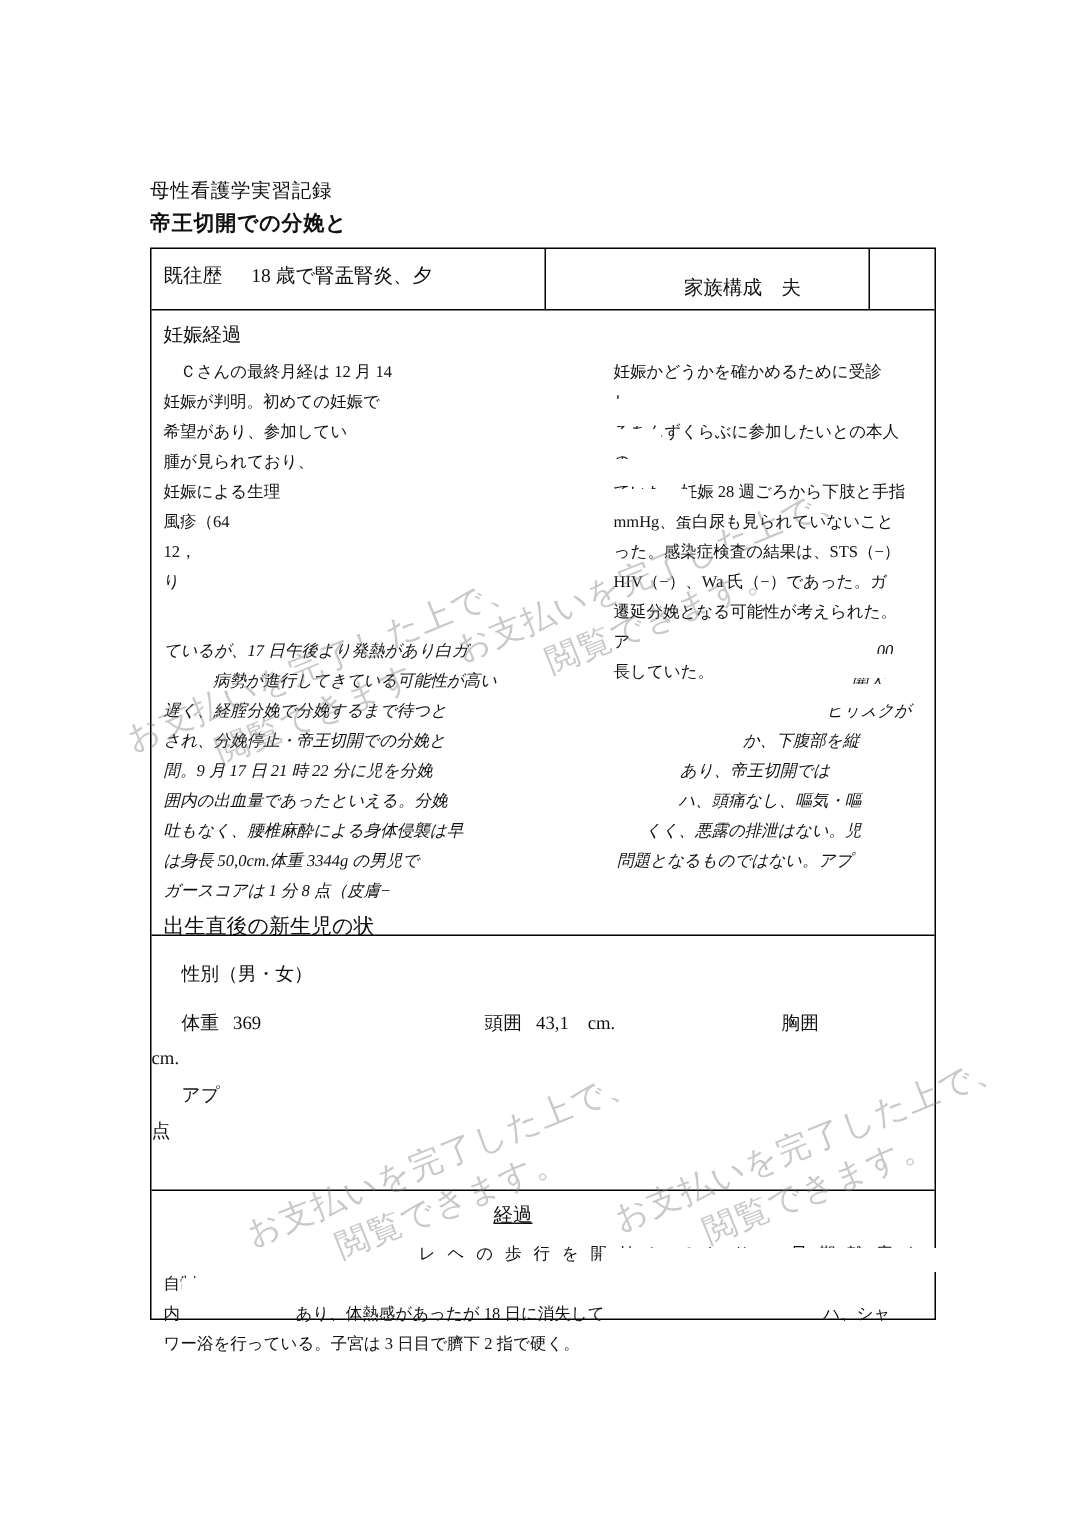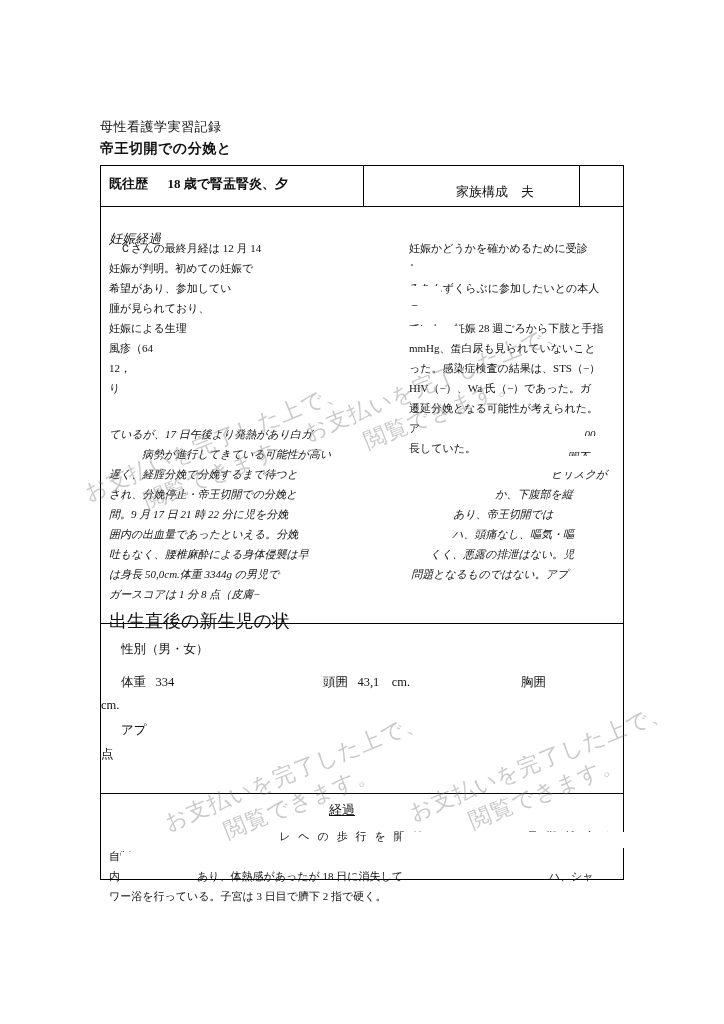--- a/index.html
+++ b/index.html
@@ -62,21 +62,20 @@
   .cell-text {
     position: absolute;
     font-size: 12.5px;
     line-height: 1.5;
     white-space: pre;
   }
   .row-hist-left {
     left: 8px;
     top: 8px;
     font-size: 13px;
-    font-weight: bold;
   }
   .row-hist-right {
     left: 355px;
     top: 16px;
     font-size: 13px;
   }
   .sec-head {
     font-size: 13px;
     font-weight: normal;
   }
@@ -99,21 +98,21 @@
   .col {
     display: inline-block;
     vertical-align: top;
     white-space: pre-wrap;
   }
   .col.left { width: 300px; }
   .col.right { width: 200px; }
   .newborn-head {
     position: absolute;
     left: 8px;
-    font-size: 18px;
+    font-size: 14px;
   }
   .field-line {
     position: absolute;
     font-size: 12.5px;
     white-space: pre;
   }
   
   .wm {
     position: absolute;
     color: rgba(120,120,120,0.40);
@@ -143,21 +142,21 @@
     <div class="hline" style="top:40px;"></div>
     <div class="hline" style="top:457px;"></div>
     <div class="hline" style="top:627px;"></div>
 
     <div class="vline" style="left:262px; height:40px;"></div>
     <div class="vline" style="left:478px; height:40px;"></div>
 
     <div class="cell-text row-hist-left"><span>既往歴</span>&nbsp;&nbsp;&nbsp;&nbsp;&nbsp;&nbsp;<span>18 歳で腎盂腎炎、夕</span></div>
     <div class="cell-text row-hist-right"><span>家族構成</span>&nbsp;&nbsp;&nbsp;&nbsp;<span>夫</span></div>
 
-    <div class="sec-head" style="position:absolute; left:8px; top:64px;font-style:italic;">妊娠経過</div>
+    <div class="sec-head" style="position:absolute; left:8px; top:48px;">妊娠経過</div>
 
     <div class="two-col" style="top:72px;"><span class="col left">　Ｃさんの最終月経は 12 月 14
 妊娠が判明。初めての妊娠で
 希望があり、参加してい
 腫が見られており、
 妊娠による生理
 風疹（64
 12，
 り</span><span class="col right">妊娠かどうかを確かめるために受診し、
 るあんずくらぶに参加したいとの本人の
@@ -175,21 +174,21 @@
 間。9 月 17 日 21 時 22 分に児を分娩　　　　　　　　　　　　　　　あり、帝王切開では
 囲内の出血量であったといえる。分娩　　　　　　　　　　　　　　ハ、頭痛なし、嘔気・嘔
 吐もなく、腰椎麻酔による身体侵襲は早　　　　　　　　　　　くく、悪露の排泄はない。児
 は身長 50,0cm.体重 3344g の男児で　　　　　　　　　　　　問題となるものではない。アプ
 ガースコアは 1 分 8 点（皮膚−</div>
 
     <div class="newborn-head" style="top:443px;">出生直後の新生児の状</div>
 
     <div class="field-line" style="left:20px; top:475px;">性別（男・女）</div>
 
-    <div class="field-line" style="left:20px; top:508px;"><span>体重</span>&nbsp;&nbsp;&nbsp;<span>334</span></div>
+    <div class="field-line" style="left:20px; top:508px;"><span>体重</span>&nbsp;&nbsp;&nbsp;<span>369</span></div>
     <div class="field-line" style="left:222px; top:508px;"><span>頭囲</span>&nbsp;&nbsp;&nbsp;<span>43,1　cm.</span></div>
     <div class="field-line" style="left:420px; top:508px;"><span>胸囲</span></div>
     <div class="field-line" style="left:0px; top:532px;">cm.</div>
 
     <div class="field-line" style="left:20px; top:556px;">アプ</div>
     <div class="field-line" style="left:0px; top:580px;">点</div>
 
     <div class="sec-head" style="position:absolute; left:228px; top:635px;text-decoration:underline;">経過</div>
     <div class="body-text" style="top:660px;">　　　　　　　　　レヘの歩行を開始しており、早期離床を　　　　　　　　　　　　　　　　　　　自制
 内　　　　　　　あり、体熱感があったが 18 日に消失して　　　　　　　　　　　　　 ハ、シャ

